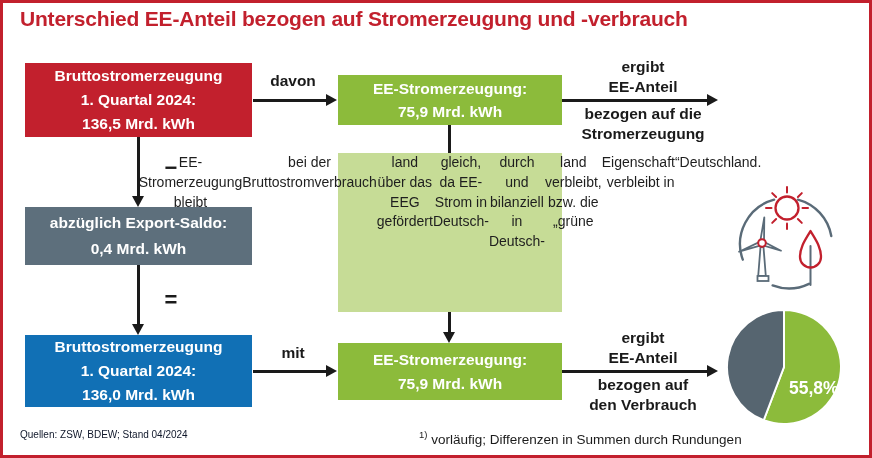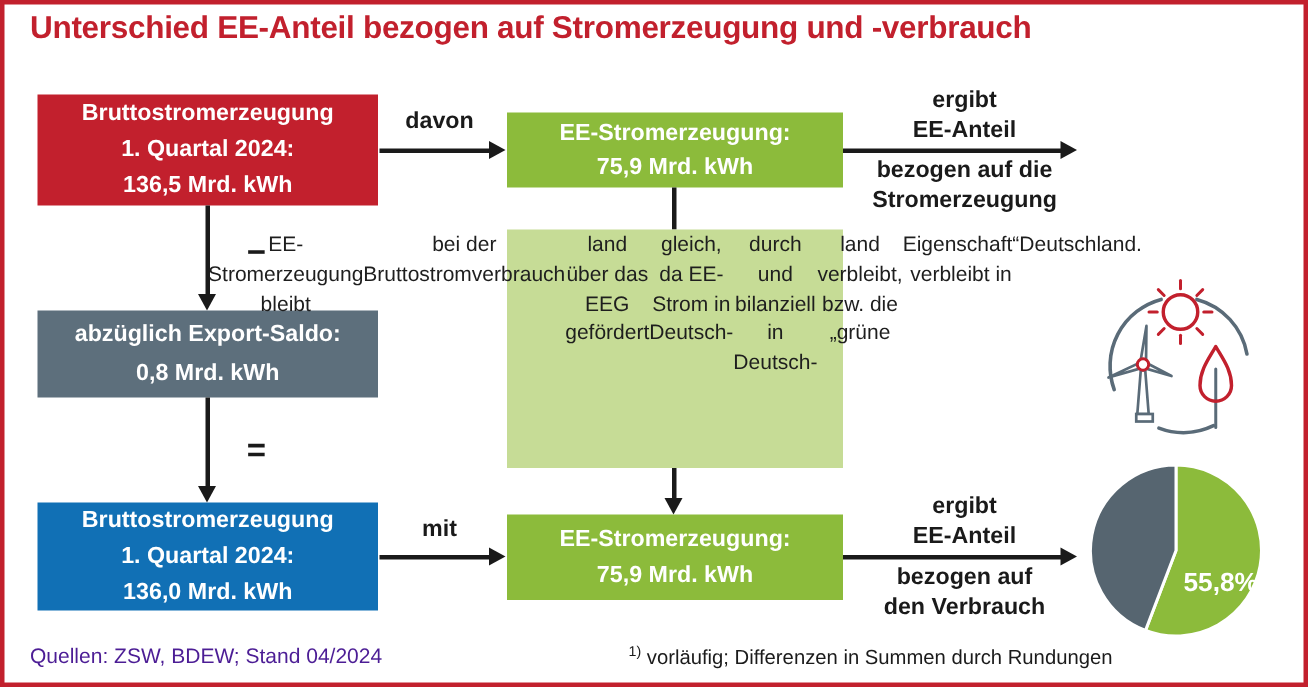--- a/index.html
+++ b/index.html
@@ -42,40 +42,40 @@
 
   .pie{position:absolute;width:120px;height:120px}
   .pie svg{position:absolute;inset:0;overflow:visible}
   .pie-label{position:absolute;left:65px;top:71px;color:#fff;font-weight:700;font-size:17.5px}
 
   .icon-svg{position:absolute;left:728px;top:183px}
   .s-red{stroke:var(--red);fill:none}
   .s-slate{stroke:var(--icon-slate);fill:none}
   .f-white{fill:#fff}
 
-  .footer-source{position:absolute;left:20px;top:429px;font-size:14px;color:#4c1d95}
+  .footer-source{position:absolute;left:20px;top:429px;font-size:10px;color:#0f172a}
   .footnote{position:absolute;left:419px;top:429px;font-size:13.5px;color:#1b1b1b}
   .footnote sup{font-size:9.5px;vertical-align:super}
 </style>
 </head>
 <body>
 
 <div class="stage">
   <div class="frame"></div>
 
   <div class="title">Unterschied EE-Anteil bezogen auf Stromerzeugung und -verbrauch</div>
 
   <div class="fbox" id="box-generation">
     <span>Bruttostromerzeugung</span>
     <span>1. Quartal 2024:</span>
     <span>136,5 Mrd. kWh</span>
   </div>
   <div class="fbox" id="box-export">
     <span>abzüglich Export-Saldo:</span>
-    <span>0,8 Mrd. kWh</span>
+    <span>0,4 Mrd. kWh</span>
   </div>
   <div class="fbox" id="box-consumption">
     <span>Bruttostromerzeugung</span>
     <span>1. Quartal 2024:</span>
     <span>136,0 Mrd. kWh</span>
   </div>
 
   <div class="fbox" id="box-ee-top">
     <span>EE-Stromerzeugung:</span>
     <span>75,9 Mrd. kWh</span>

